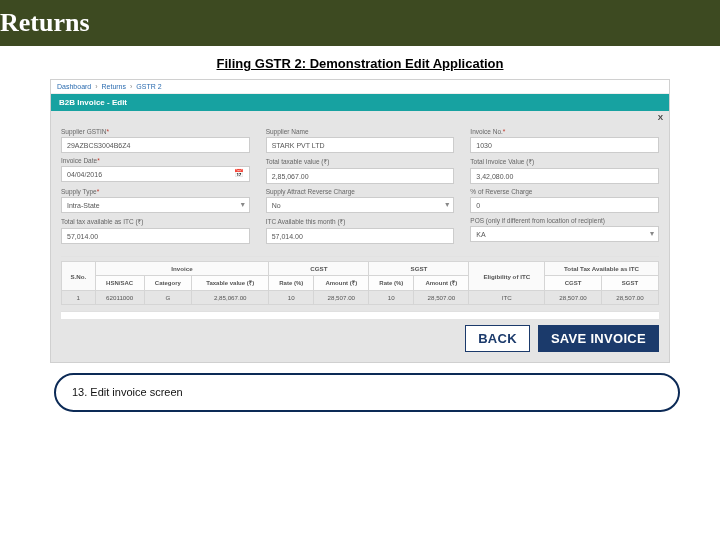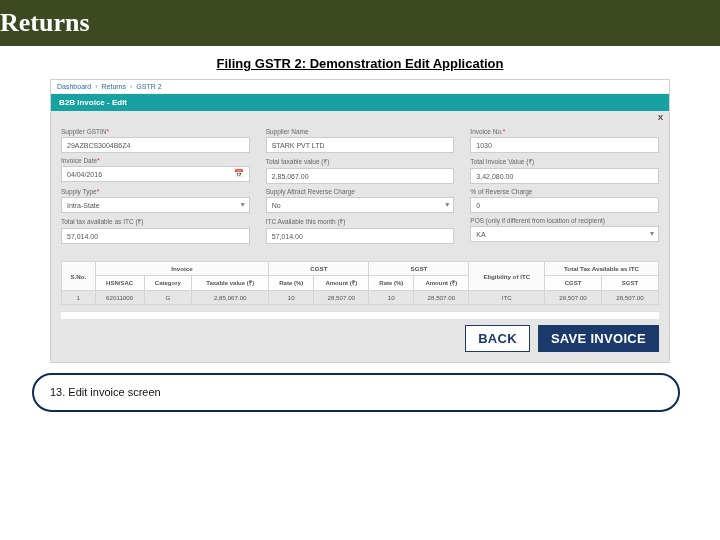--- a/index.html
+++ b/index.html
@@ -31,21 +31,21 @@
   .tbl { width: calc(100% - 20px); margin: 4px 10px 6px; border-collapse: collapse; font-size: 6.2px; }
   .tbl th, .tbl td { border: 1px solid #d5d5d5; padding: 3px 4px; text-align: center; color: #555; }
   .tbl th { background: #fafafa; font-weight: bold; }
   .tbl .subh th { background: #fdfdfd; font-size: 6px; }
 
   .btn-row { text-align: right; padding: 6px 10px 10px; }
   .btn { display: inline-block; padding: 5px 12px; font-size: 13px; font-weight: bold; border: 1px solid #1b3a6b; margin-left: 6px; letter-spacing: 0.3px; }
   .btn-back { background: #fff; color: #1b3a6b; }
   .btn-save { background: #1b3a6b; color: #fff; }
 
-  .callout-wrap { padding: 0 40px 10px 32px; }
+  .callout-wrap { padding: 0 40px 10px 54px; }
   .callout { background: #fff; border: 2px solid #0c2a56; border-radius: 22px; padding: 10px 16px; margin-top: 10px; font-size: 11px; line-height: 1.35; color: #111; }
 
   .scroll-gap { height: 8px; background: #fff; border-top: 1px solid #e0e0e0; margin: 0 10px; }
 </style>
 </head>
 <body>
 
 <div class="top-banner">
   <h1>Returns</h1>
 </div>

